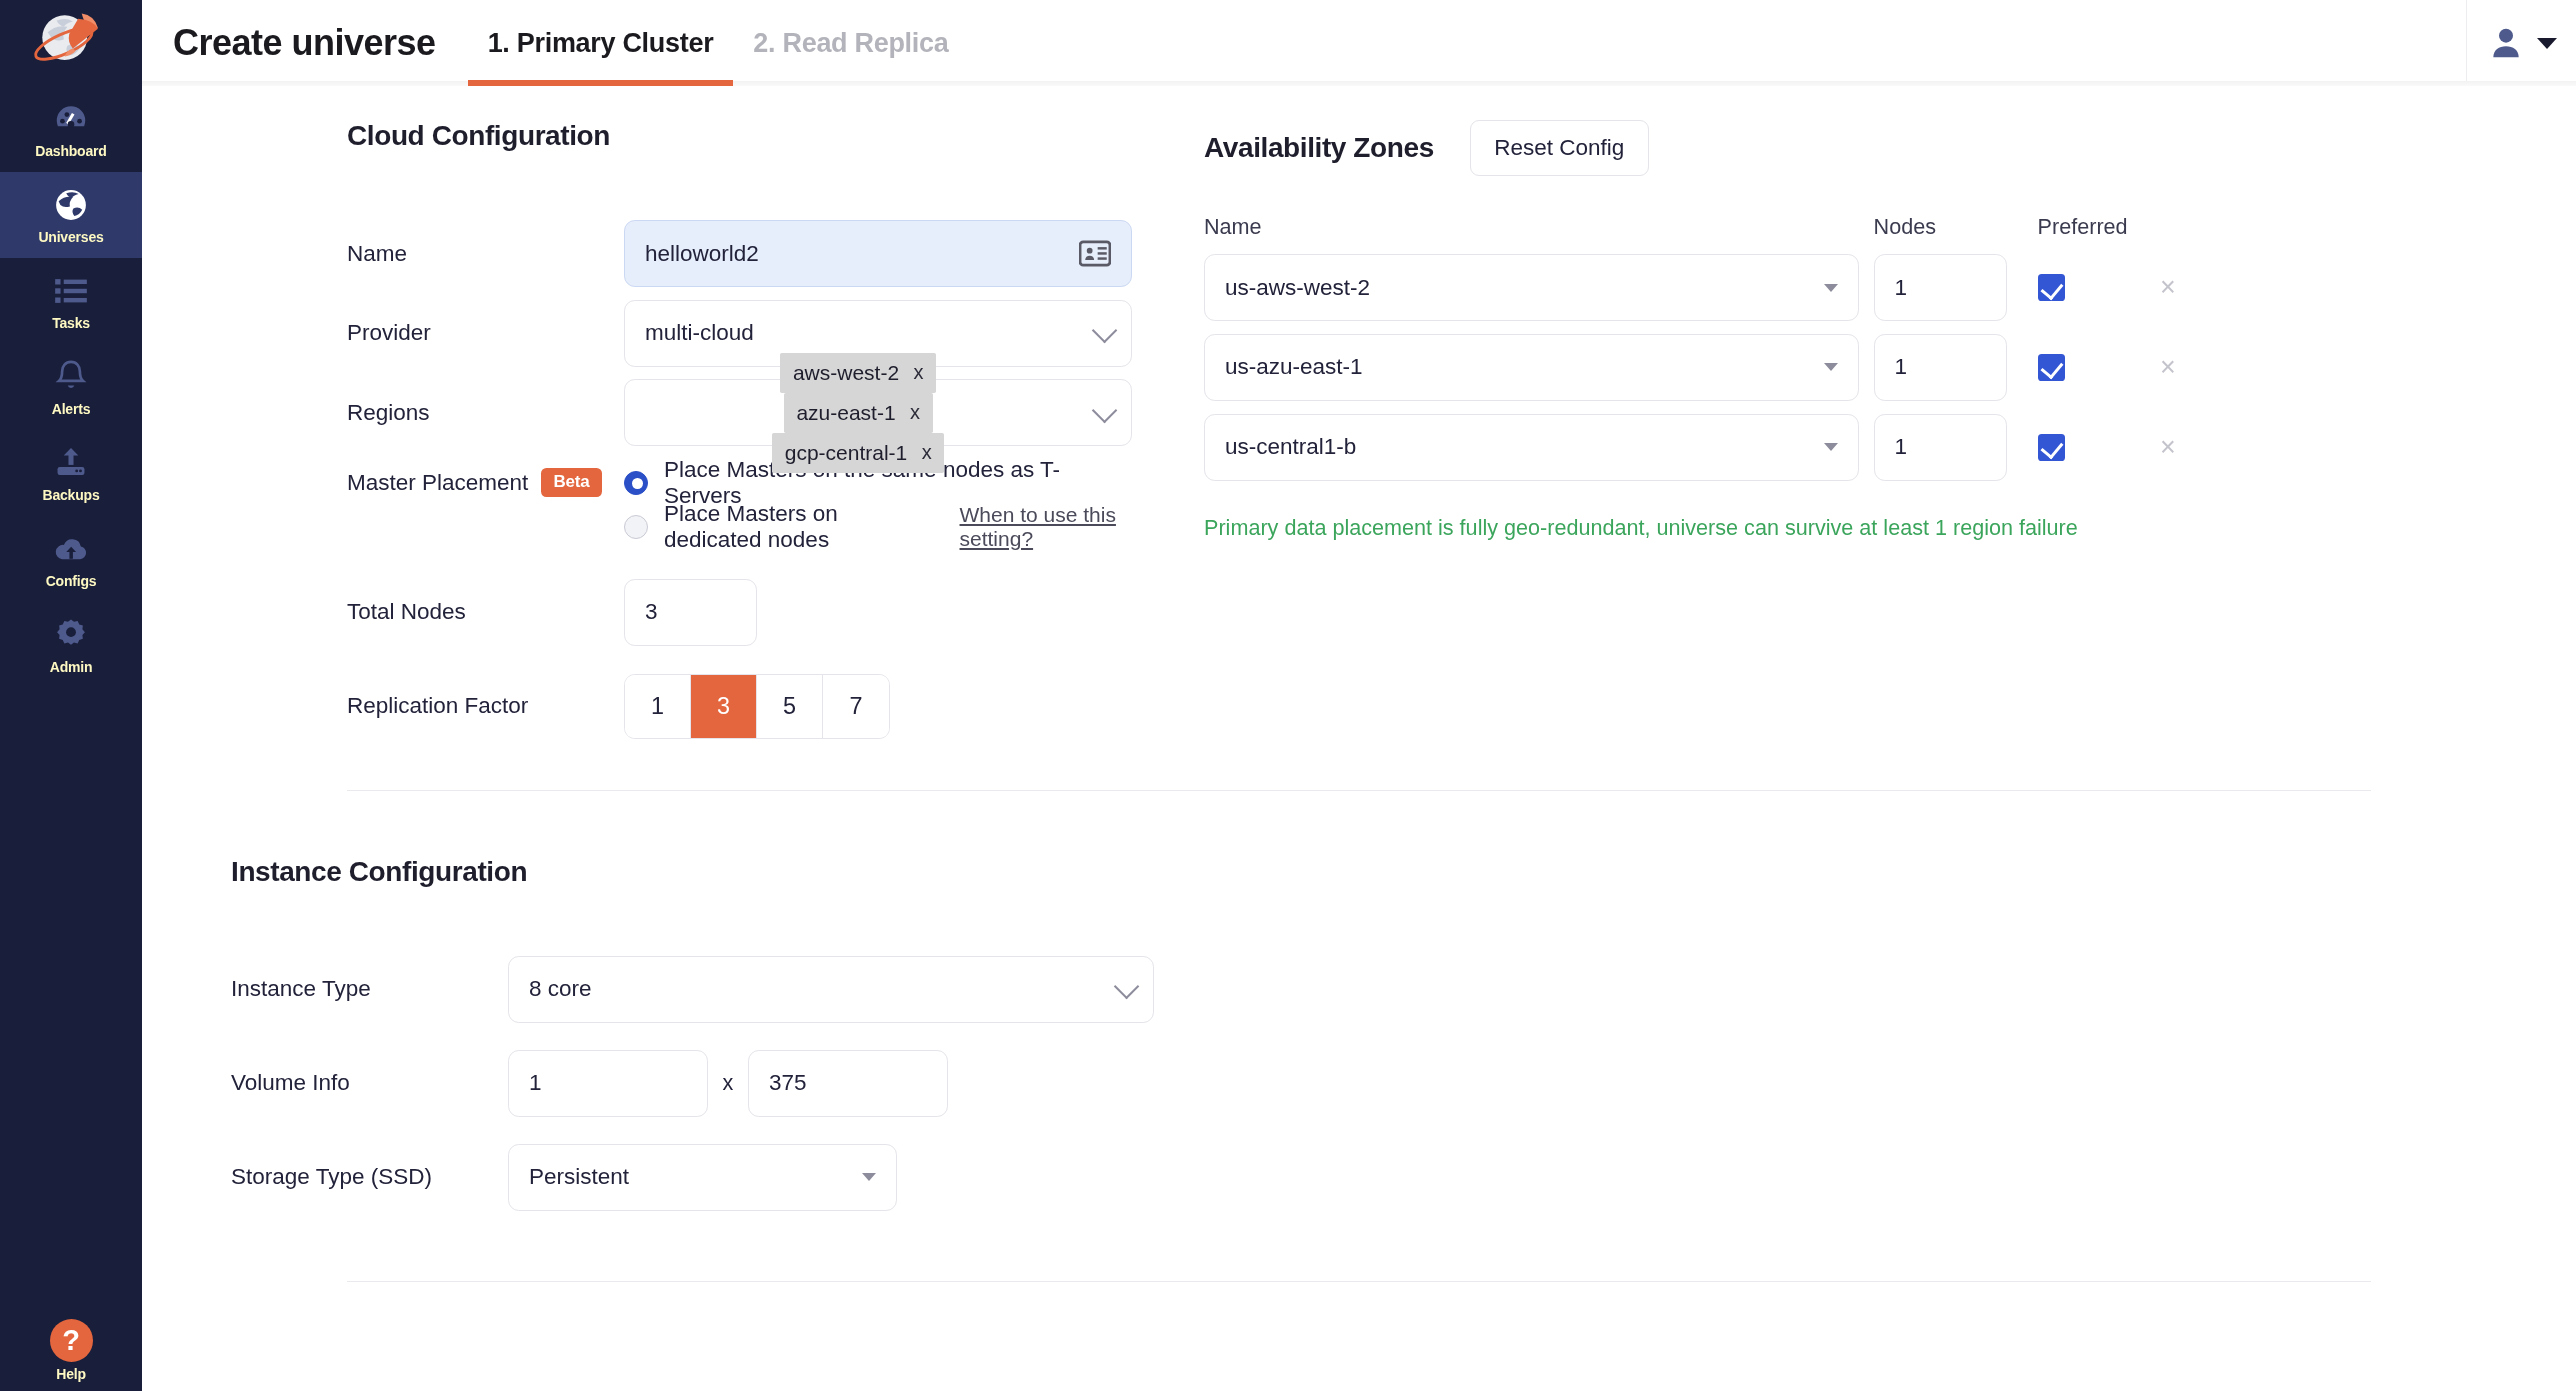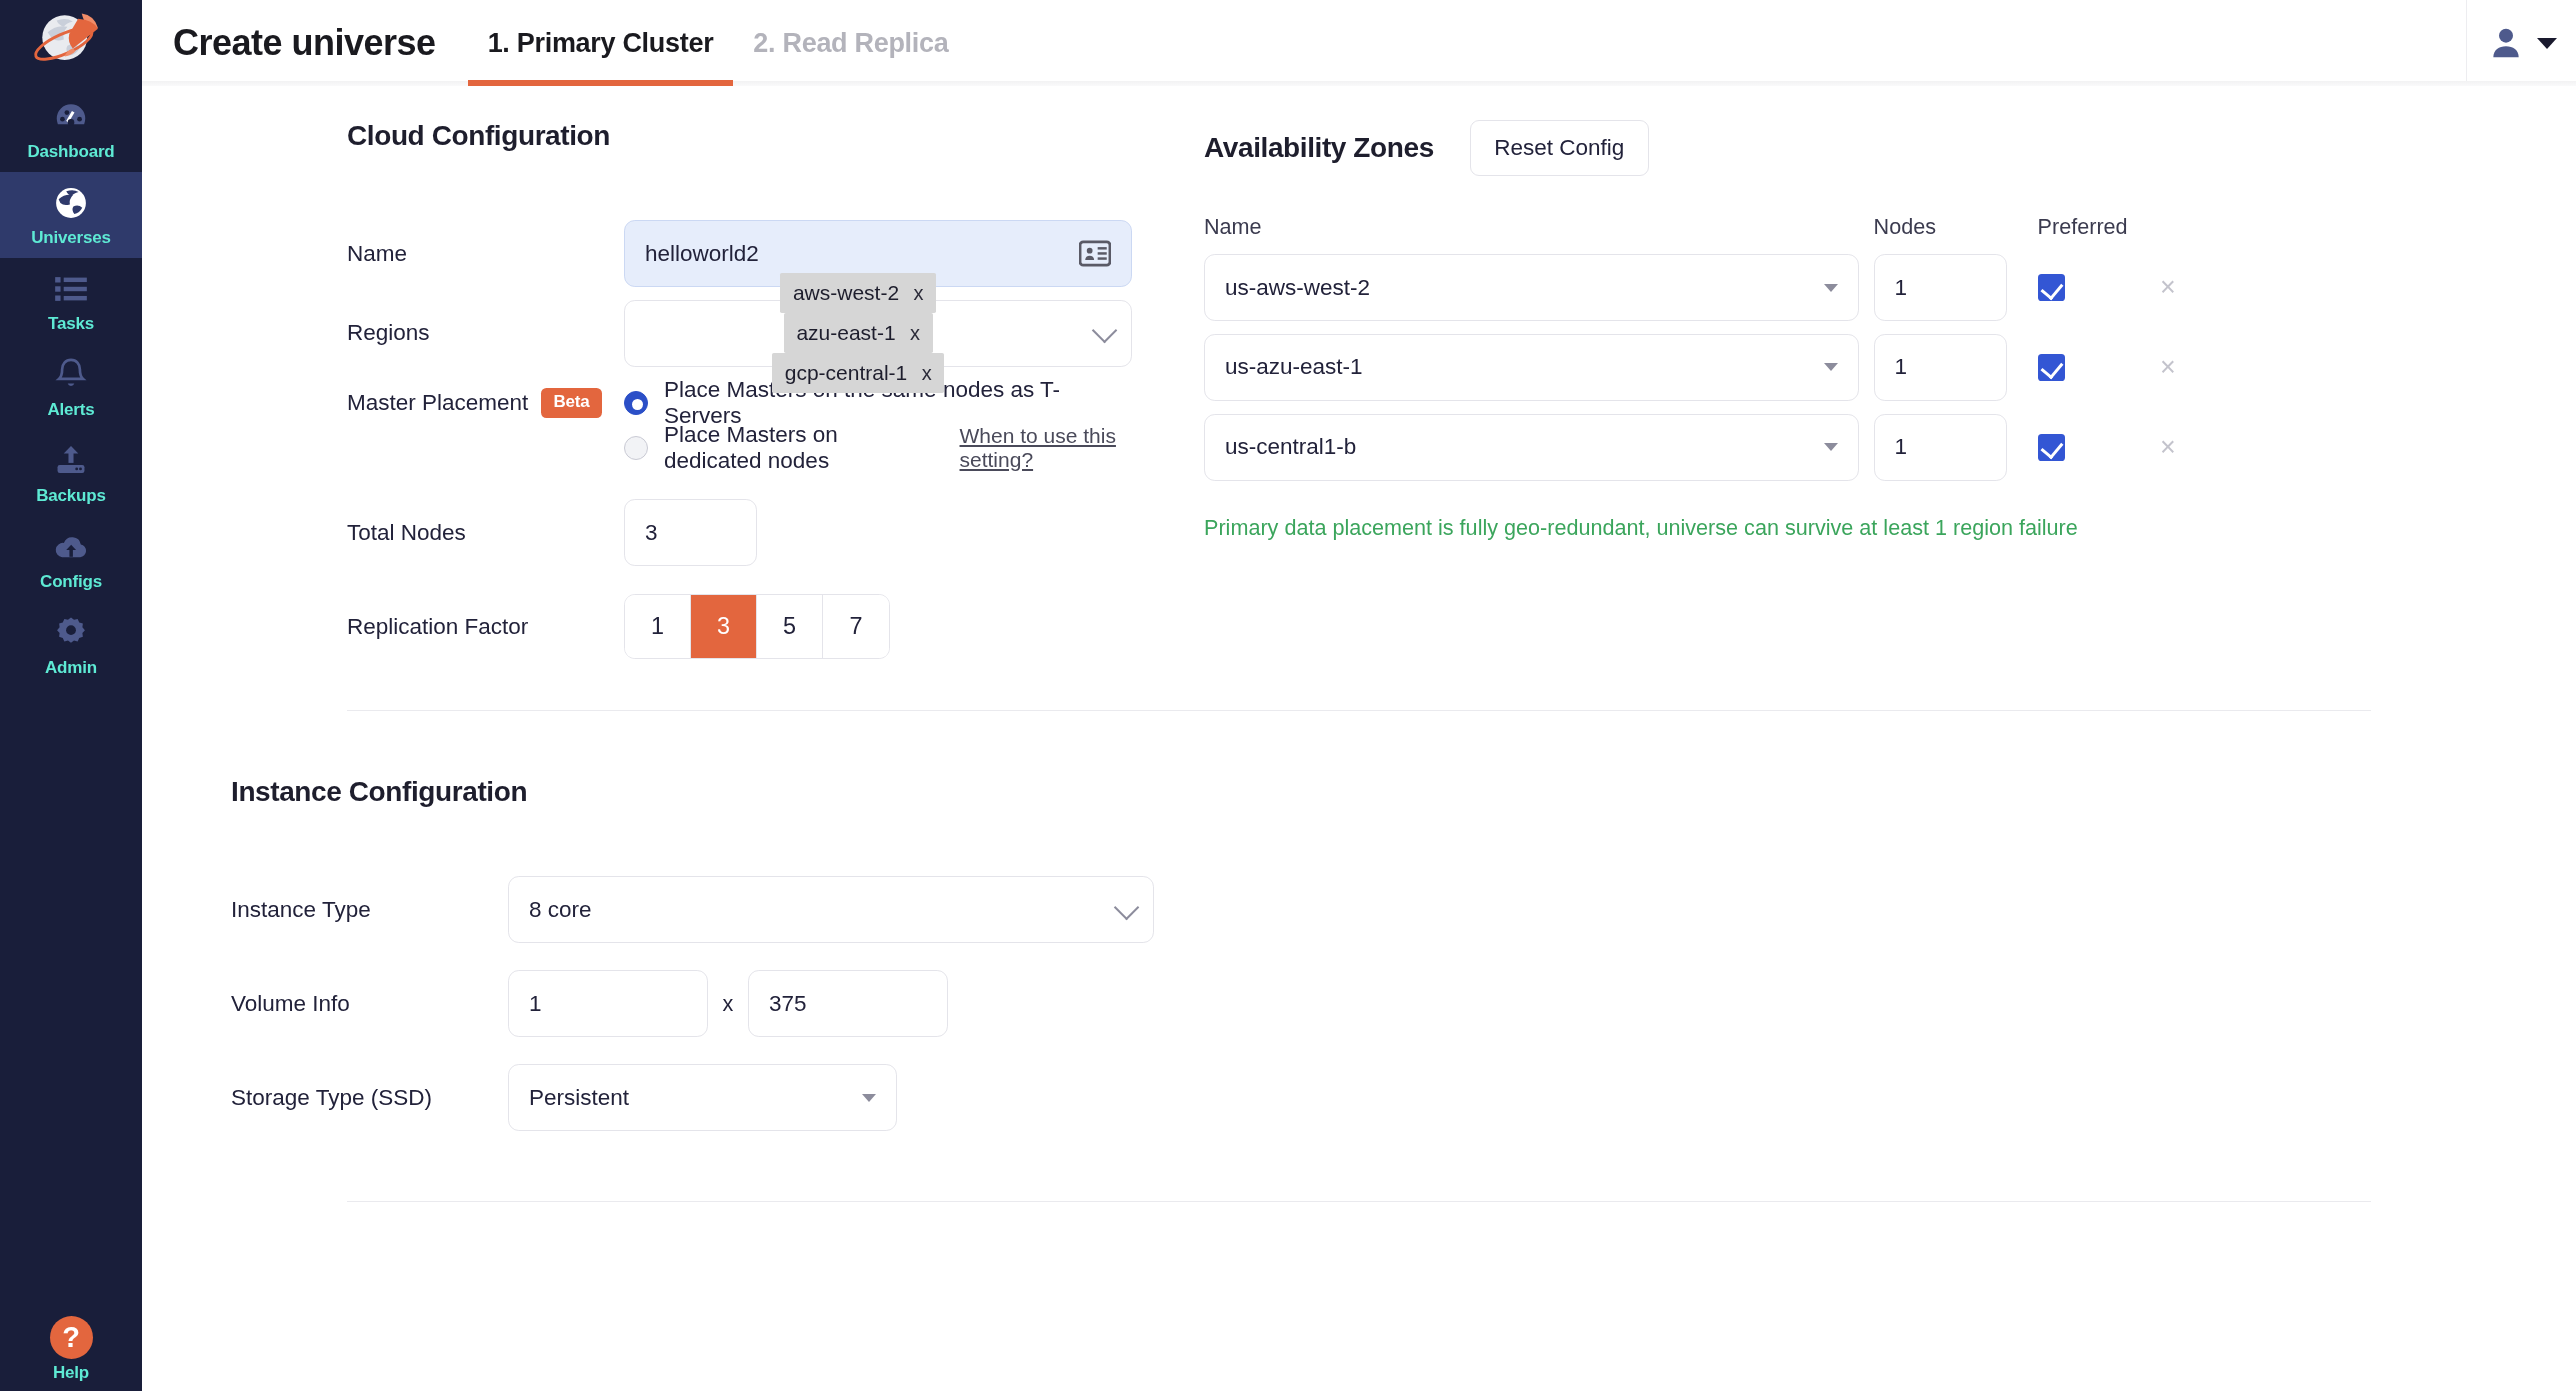--- a/index.html
+++ b/index.html
@@ -24,21 +24,21 @@
   }
   .nav-item {
     width: 142px; height: 86px;
     display: flex; flex-direction: column;
     align-items: center; justify-content: center;
     gap: 6.3px; cursor: pointer;
     text-decoration: none;
   }
   .nav-item.active { background: #2F3A6B; }
   .nav-label {
-    color: #5eead4; font-size: 17px; font-weight: bold;
+    color: #fef9c3; font-size: 14px; font-weight: bold;
     letter-spacing: -0.2px; line-height: 1;
   }
   .nav-icon { width: 38px; height: 38px; display: block; }
   .help-block {
     position: absolute; bottom: 10.8px; left: 0; width: 142px;
     display: flex; flex-direction: column; align-items: center; gap: 5.4px;
     cursor: pointer;
   }
   .help-circle {
     width: 43px; height: 43px; border-radius: 50%;
@@ -349,20 +349,27 @@
                 <rect x="1" y="1" width="28" height="22" rx="3" fill="none" stroke="#5A5A66" stroke-width="2.6"></rect>
                 <circle cx="10" cy="9.4" r="2.7" fill="#5A5A66"></circle>
                 <path d="M5.8 18.2c0-2.6 1.9-4 4.2-4s4.2 1.4 4.2 4z" fill="#5A5A66"></path>
                 <rect x="17.5" y="6" width="8.5" height="2.3" fill="#5A5A66"></rect>
                 <rect x="17.5" y="10.8" width="8.5" height="2.3" fill="#5A5A66"></rect>
                 <rect x="17.5" y="15.6" width="8.5" height="2.3" fill="#5A5A66"></rect>
               </svg>
             </div>
           </div>
 
+          <div class="field-row" style="margin-top:12.6px;">
+            <div class="field-label">Provider</div>
+            <div class="ctl w-big">
+              <span class="value">multi-cloud</span>
+              <span class="chev"></span>
+            </div>
+          </div>
 
           <div class="field-row" style="margin-top:12.6px;">
             <div class="field-label">Regions</div>
             <div class="ctl w-big">
               <span class="value" style="display:flex;align-items:center;flex-direction:column;">
                 <span class="chip">
                   <span>aws-west-2</span>
                   <span class="x">x</span>
                 </span>
                 <span class="chip">

